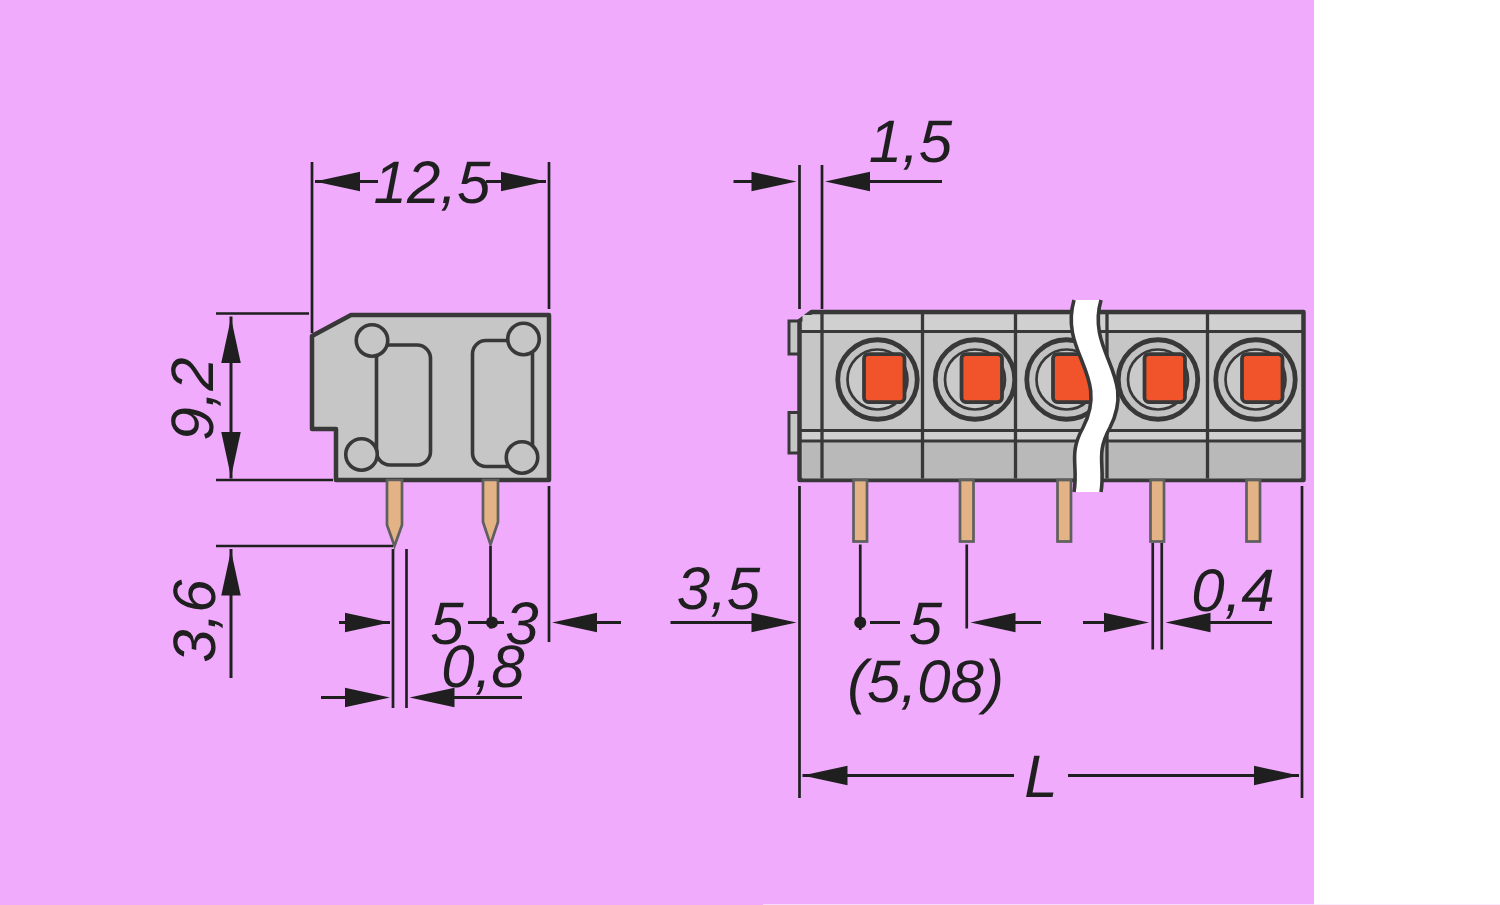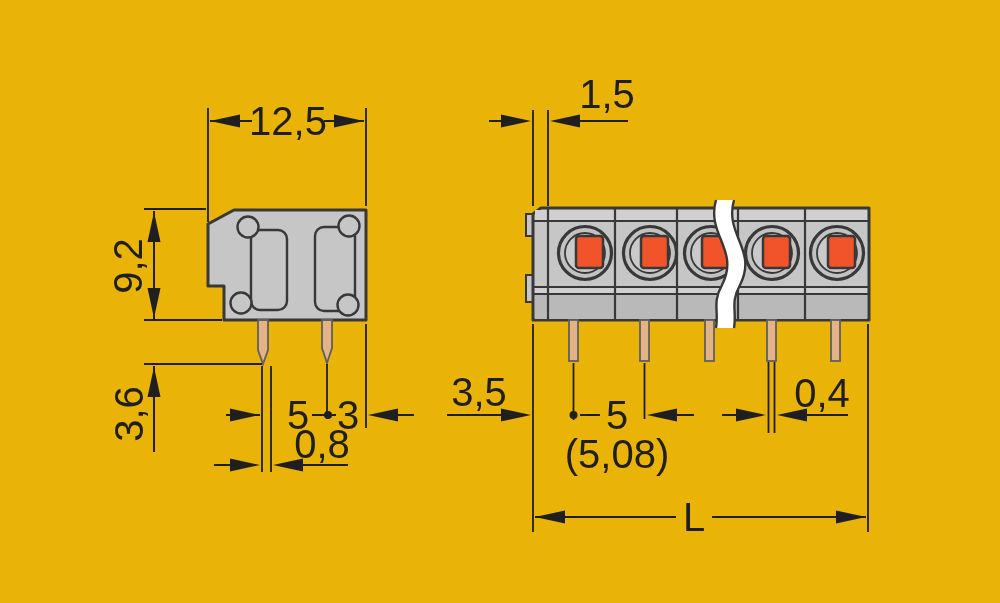--- a/index.html
+++ b/index.html
@@ -1,16 +1,16 @@
 <!DOCTYPE html>
 <html><head>
 <meta charset="utf-8">
 <style>
   html,body{margin:0;padding:0;background:#ffffff;}
-  .stage{width:1000px;height:603px;background:#eab308;position:relative;overflow:hidden;}
+  .stage{width:876px;height:603px;background:#f0abfc;position:relative;overflow:hidden;font-style:italic;}
   svg{display:block;}
   .dimline{stroke:#1f1f1f;stroke-width:2;fill:none;}
   .extline{stroke:#1f1f1f;stroke-width:1.8;fill:none;}
   .arrow{fill:#1f1f1f;stroke:none;}
   .dot{fill:#1f1f1f;stroke:none;}
   .dimtext{font-family:"Liberation Sans",sans-serif;font-size:40px;fill:#1f1f1f;text-anchor:middle;}
   .outline{stroke:#383838;stroke-width:3;stroke-linejoin:round;fill:#c6c6c6;}
   .iline{stroke:#383838;stroke-width:2;fill:none;}
   .divider{stroke:#383838;stroke-width:2.2;fill:none;}
   .slot{fill:none;stroke:#383838;stroke-width:2.4;}

